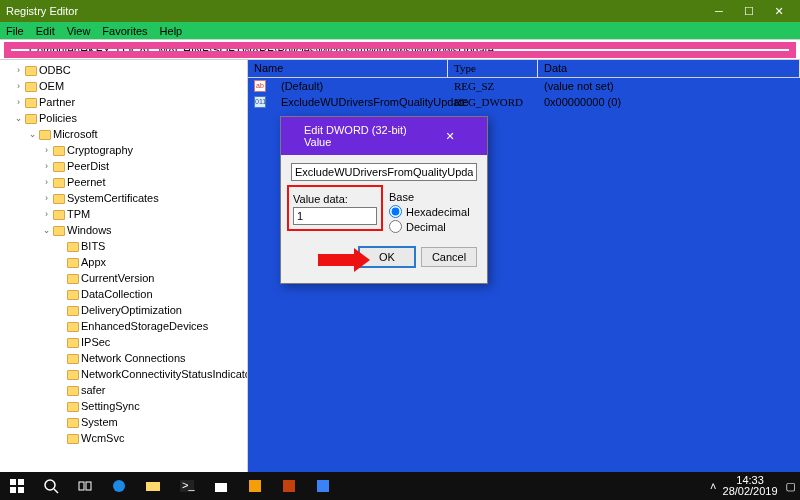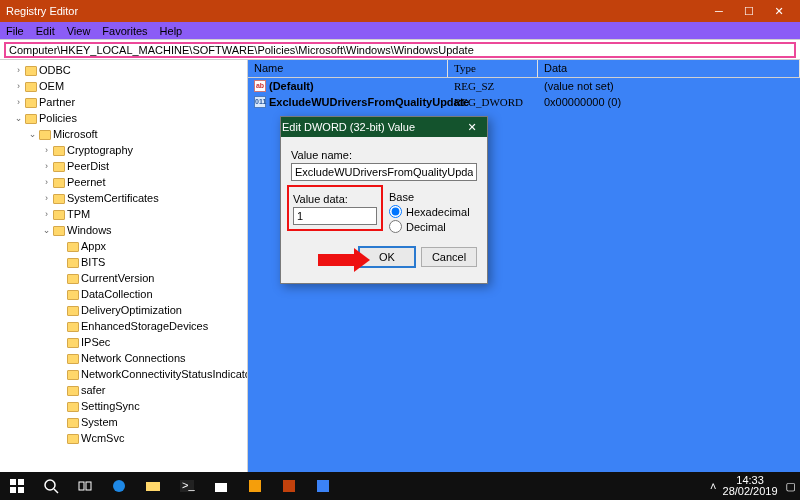--- a/index.html
+++ b/index.html
@@ -1,43 +1,43 @@
 <!DOCTYPE html>
 <html><head>
 <meta charset="utf-8">
 <style>
   * { box-sizing: border-box; margin: 0; padding: 0; font-family: "Segoe UI", Tahoma, sans-serif; font-size: 11px; }
   body { width: 800px; height: 500px; overflow: hidden; background: #fff; position: relative; }
   
-  .titlebar { background: #c2410c; color: #fff; height: 22px; display: flex; align-items: center; padding: 0 6px; }
+  .titlebar { background: #4d7c0f; color: #fff; height: 22px; display: flex; align-items: center; padding: 0 6px; }
   .titlebar .title { flex: 1; font-size: 11px; }
   .tb-btns { display: flex; gap: 0; }
   .tb-btn { width: 30px; height: 22px; display: flex; align-items: center; justify-content: center; color: #fff; }
-  .menubar { background: #8b5cf6; height: 18px; display: flex; gap: 12px; padding: 0 6px; align-items: center; color: #000; border-bottom: 1px solid #d0d0d0; }
+  .menubar { background: #22c55e; height: 18px; display: flex; gap: 12px; padding: 0 6px; align-items: center; color: #000; border-bottom: 1px solid #d0d0d0; }
   .addr { height: 20px; border-bottom: 1px solid #d0d0d0; display: flex; align-items: center; padding: 0 4px; }
-  .addr input { width: 100%; border: 2px solid #ec4899; height: 16px; padding: 0 3px; font-size: 11px; }
+  .addr input { width: 100%; border: 7px solid #ec4899; height: 16px; padding: 0 18px; font-size: 11px; }
   .workarea { position: absolute; top: 60px; bottom: 28px; left: 0; right: 0; display: flex; }
   .tree { width: 248px; border-right: 1px solid #d0d0d0; overflow: hidden; background: #fff; padding: 2px 0; }
   .tree ul { list-style: none; padding-left: 14px; }
   .tree li { white-space: nowrap; line-height: 15px; }
   .tree .row { display: inline-flex; align-items: center; gap: 2px; }
   .exp { width: 9px; display: inline-block; text-align: center; color: #666; font-size: 9px; cursor: default; }
   .fld { width: 12px; height: 10px; background: #ffd76a; border: 1px solid #d6a84a; display: inline-block; border-radius: 1px; }
-  .list { flex: 1; background: #3b82f6; }
+  .list { flex: 1; background: #1d4ed8; }
   .list-header { display: flex; border-bottom: 1px solid #d0d0d0; height: 18px; }
   .list-header div { padding: 2px 6px; border-right: 1px solid #e0e0e0; }
   .c-name { width: 200px; } .c-type { width: 90px; font-family: Liberation Serif, serif; } .c-data { flex: 1; }
   .list-row { display: flex; height: 16px; align-items: center; }
-  .list-row .c-name { display: flex; gap: 3px; align-items: flex-start; padding-left: 6px; font-weight: bold; }
+  .list-row .c-name { display: flex; gap: 15px; align-items: flex-start; padding-left: 6px; }
   .list-row .c-type { padding-left: 6px; } .list-row .c-data { padding-left: 6px; }
   .ico-ab { width: 12px; height: 12px; border: 1px solid #c77; background: #fff; color: #c33; font-size: 7px; line-height: 10px; text-align: center; }
   .ico-dw { width: 12px; height: 12px; border: 1px solid #4a7abf; background: #dbe9fb; color: #2a5aa0; font-size: 7px; line-height: 10px; text-align: center; }
   
   .dlg { position: absolute; left: 280px; top: 116px; width: 208px; background: #f0f0f0; border: 1px solid #7a7a7a; box-shadow: 3px 3px 10px rgba(0,0,0,.35); }
-  .dlg-titlebar { background: #14532d; color: #fff; height: 20px; display: flex; align-items: center; padding: 0 1px; }
+  .dlg-titlebar { background: #6d28d9; color: #fff; height: 38px; display: flex; align-items: center; padding: 0 23px; }
   .dlg-titlebar .t { flex: 1; }
   .dlg-close { width: 28px; text-align: center; }
   .dlg-body { padding: 8px 10px 4px; }
   .field-label { margin: 4px 0 2px; }
   .tf { width: 100%; border: 1px solid #7a7a7a; background: #fff; height: 18px; padding: 0 3px; }
   .vd-group { display: flex; gap: 10px; margin-top: 6px; }
   .vd-left { flex: 1; }
   .vd-box { border: 2px solid #e11; padding: 2px 4px 4px; margin: -2px -4px 2px; }
   .base { flex: 1; }
   .radio { display: flex; align-items: center; gap: 4px; margin: 2px 0; }
@@ -134,26 +134,26 @@
                     <span>TPM</span>
                   </span></li>
                 <li><span class="row">
                     <span class="exp">⌄</span>
                     <span class="fld"></span>
                     <span>Windows</span>
                   </span><ul>
                     <li><span class="row">
                         <span class="exp">&nbsp;</span>
                         <span class="fld"></span>
+                        <span>BITS</span>
+                      </span></li>
+                    <li><span class="row">
+                        <span class="exp">&nbsp;</span>
+                        <span class="fld"></span>
                         <span>Appx</span>
-                      </span></li>
-                    <li><span class="row">
-                        <span class="exp">&nbsp;</span>
-                        <span class="fld"></span>
-                        <span>BITS</span>
                       </span></li>
                     <li><span class="row">
                         <span class="exp">&nbsp;</span>
                         <span class="fld"></span>
                         <span>CurrentVersion</span>
                       </span></li>
                     <li><span class="row">
                         <span class="exp">&nbsp;</span>
                         <span class="fld"></span>
                         <span>DataCollection</span>
@@ -235,21 +235,20 @@
       </div>
   </div>
 </div>
 
 <div class="dlg">
   <div class="dlg-titlebar">
     <span class="t">Edit DWORD (32-bit) Value</span>
     <span class="dlg-close">✕</span>
   </div>
   <div class="dlg-body">
-    <div class="field-label">Value name:</div>
     <input class="tf" readonly="" value="ExcludeWUDriversFromQualityUpdate" style="">
     <div class="vd-group">
       <div class="vd-left">
         <div class="vd-box">
           <div class="field-label">Value data:</div>
           <input class="tf" value="1" style="">
         </div>
       </div>
       <div class="base">
         <div class="field-label">Base</div>

